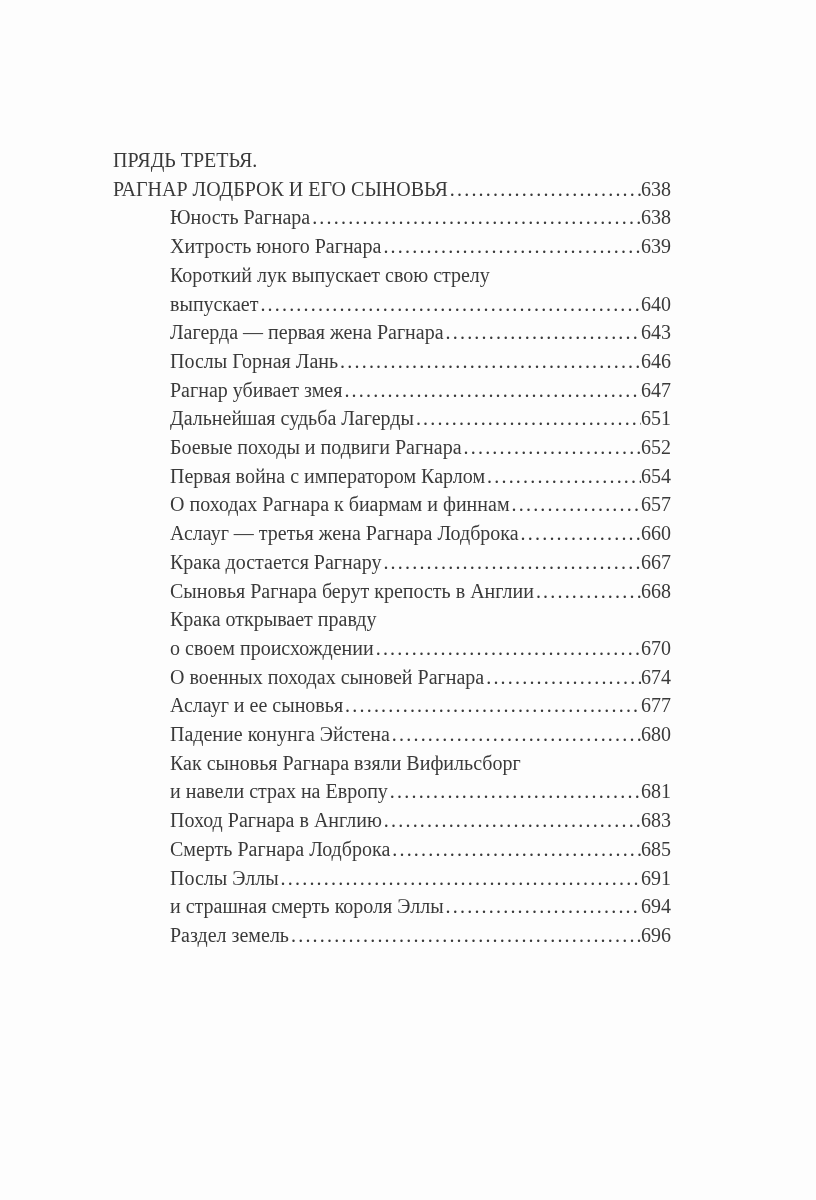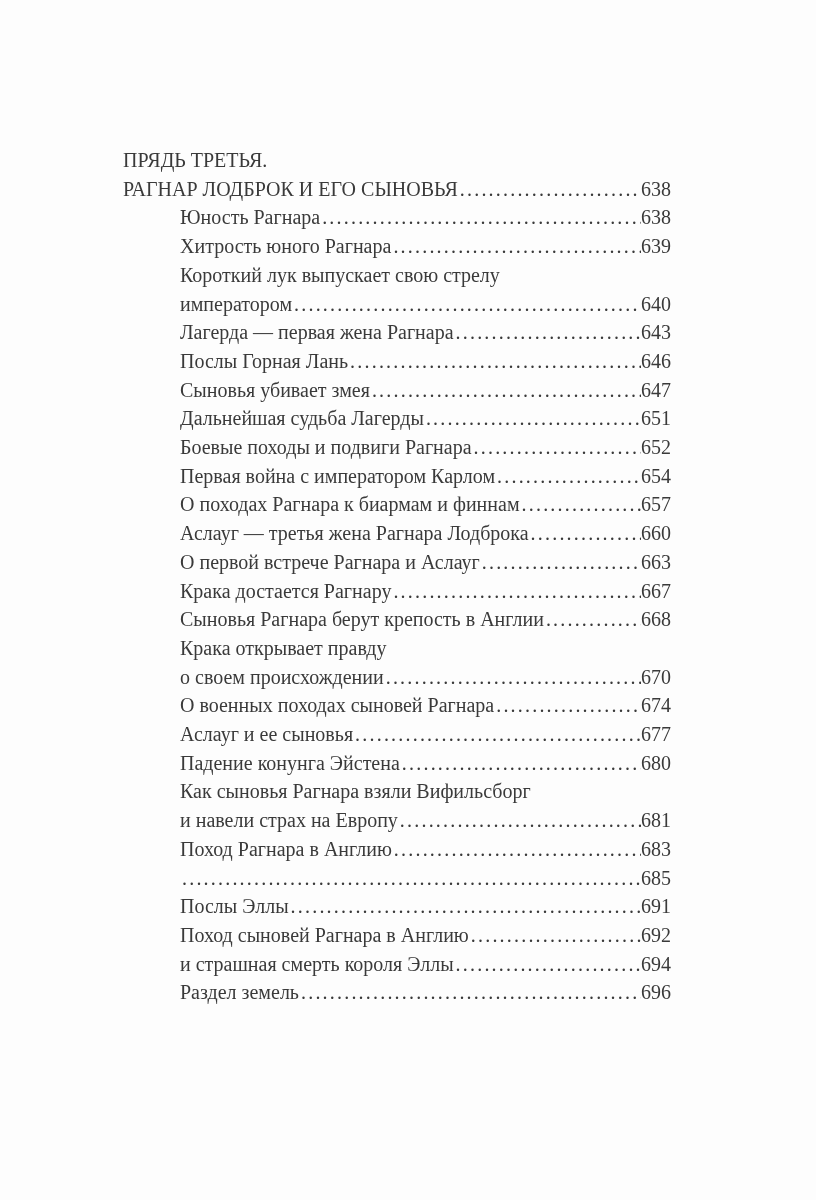--- a/index.html
+++ b/index.html
@@ -24,21 +24,20 @@
     position: absolute;
     left: 113px;
     top: 146px;
     width: 558px;
     font-size: 20px;
     line-height: 28.7px;
   }
   .toc-line {
     display: flex;
     align-items: center;
-    margin-left: 10px;
   }
   .toc-text {
     white-space: pre;
   }
   .leader {
     flex: 1 1 auto;
     min-width: 8px;
     overflow: hidden;
     white-space: nowrap;
     margin-left: 2px;
@@ -93,42 +92,42 @@
             <span class="toc-text">Хитрость юного Рагнара</span>
             <span class="leader"></span>
             <span class="toc-page">639</span>
           </div>
         </div>
         <div class="toc-entry">
           <div class="toc-line">
             <span class="toc-text">Короткий лук выпускает свою стрелу</span>
           </div>
           <div class="toc-line">
-            <span class="toc-text">императором</span>
+            <span class="toc-text">выпускает</span>
             <span class="leader"></span>
             <span class="toc-page">640</span>
           </div>
         </div>
         <div class="toc-entry">
           <div class="toc-line">
             <span class="toc-text">Лагерда — первая жена Рагнара</span>
             <span class="leader"></span>
             <span class="toc-page">643</span>
           </div>
         </div>
         <div class="toc-entry">
           <div class="toc-line">
             <span class="toc-text">Послы Горная Лань</span>
             <span class="leader"></span>
             <span class="toc-page">646</span>
           </div>
         </div>
         <div class="toc-entry">
           <div class="toc-line">
-            <span class="toc-text">Сыновья убивает змея</span>
+            <span class="toc-text">Рагнар убивает змея</span>
             <span class="leader"></span>
             <span class="toc-page">647</span>
           </div>
         </div>
         <div class="toc-entry">
           <div class="toc-line">
             <span class="toc-text">Дальнейшая судьба Лагерды</span>
             <span class="leader"></span>
             <span class="toc-page">651</span>
           </div>
@@ -156,27 +155,20 @@
         </div>
         <div class="toc-entry">
           <div class="toc-line">
             <span class="toc-text">Аслауг — третья жена Рагнара Лодброка</span>
             <span class="leader"></span>
             <span class="toc-page">660</span>
           </div>
         </div>
         <div class="toc-entry">
           <div class="toc-line">
-            <span class="toc-text">О первой встрече Рагнара и Аслауг</span>
-            <span class="leader"></span>
-            <span class="toc-page">663</span>
-          </div>
-        </div>
-        <div class="toc-entry">
-          <div class="toc-line">
             <span class="toc-text">Крака достается Рагнару</span>
             <span class="leader"></span>
             <span class="toc-page">667</span>
           </div>
         </div>
         <div class="toc-entry">
           <div class="toc-line">
             <span class="toc-text">Сыновья Рагнара берут крепость в Англии</span>
             <span class="leader"></span>
             <span class="toc-page">668</span>
@@ -225,36 +217,30 @@
         </div>
         <div class="toc-entry">
           <div class="toc-line">
             <span class="toc-text">Поход Рагнара в Англию</span>
             <span class="leader"></span>
             <span class="toc-page">683</span>
           </div>
         </div>
         <div class="toc-entry">
           <div class="toc-line">
+            <span class="toc-text">Смерть Рагнара Лодброка</span>
             <span class="leader"></span>
             <span class="toc-page">685</span>
           </div>
         </div>
         <div class="toc-entry">
           <div class="toc-line">
             <span class="toc-text">Послы Эллы</span>
             <span class="leader"></span>
             <span class="toc-page">691</span>
-          </div>
-        </div>
-        <div class="toc-entry">
-          <div class="toc-line">
-            <span class="toc-text">Поход сыновей Рагнара в Англию</span>
-            <span class="leader"></span>
-            <span class="toc-page">692</span>
           </div>
         </div>
         <div class="toc-entry">
           <div class="toc-line">
             <span class="toc-text">и страшная смерть короля Эллы</span>
             <span class="leader"></span>
             <span class="toc-page">694</span>
           </div>
         </div>
         <div class="toc-entry">

